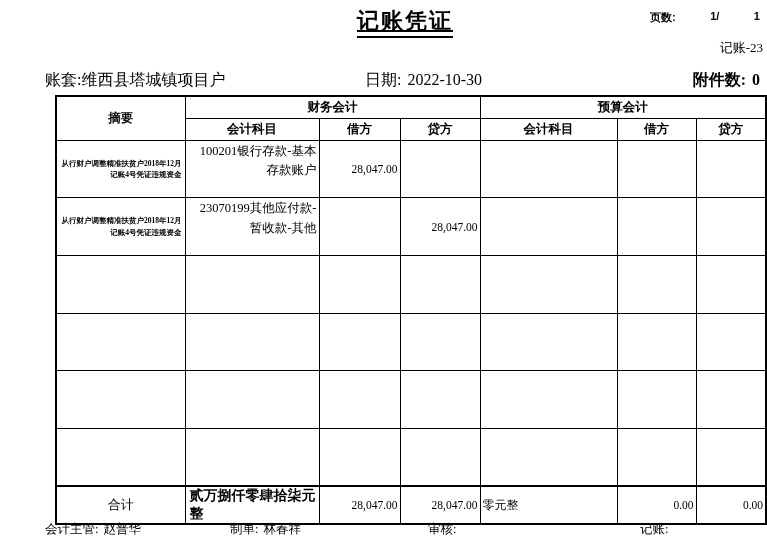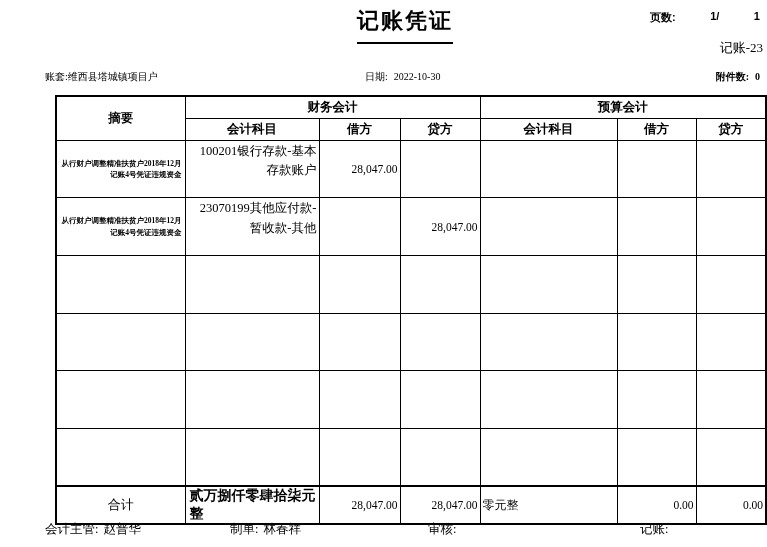--- a/index.html
+++ b/index.html
@@ -7,31 +7,31 @@
   body {
     position:relative;
     background:#ffffff;
     color:#000000;
     font-family:"Liberation Serif", serif;
     overflow:hidden;
   }
   .title {
     position:absolute; top:6px; left:405px; transform:translateX(-50%);
     font-size:22px; font-weight:bold; letter-spacing:2px;
-    border-bottom:2px solid #000; padding-bottom:6px; white-space:nowrap;
+    border-bottom:2px solid #000; padding-bottom:0; white-space:nowrap;text-decoration:underline;
   }
   .pagecount {
     position:absolute; top:10px; left:650px; width:110px;
     display:flex; justify-content:space-between;
     font-size:11px; font-weight:bold; font-family:"Liberation Sans", sans-serif;
   }
   .docno {
     position:absolute; top:39px; right:4px; font-size:13px;
   }
-  .inforow { position:absolute; top:70px; left:0; width:767px; height:16px; font-size:10px; }
+  .inforow { position:absolute; top:70px; left:0; width:767px; height:16px; font-size:16px; }
   .inforow .accountset { position:absolute; left:45px; white-space:nowrap; }
   .inforow .daterow   { position:absolute; left:365px; white-space:nowrap; }
   .inforow .attach    { position:absolute; right:7px; font-weight:bold; white-space:nowrap; }
   .inforow .gap { display:inline-block; width:6px; }
 
   table.voucher {
     position:absolute; left:55px; top:95px; width:710px;
     border-collapse:collapse; table-layout:fixed;
     border:2px solid #000;
   }

